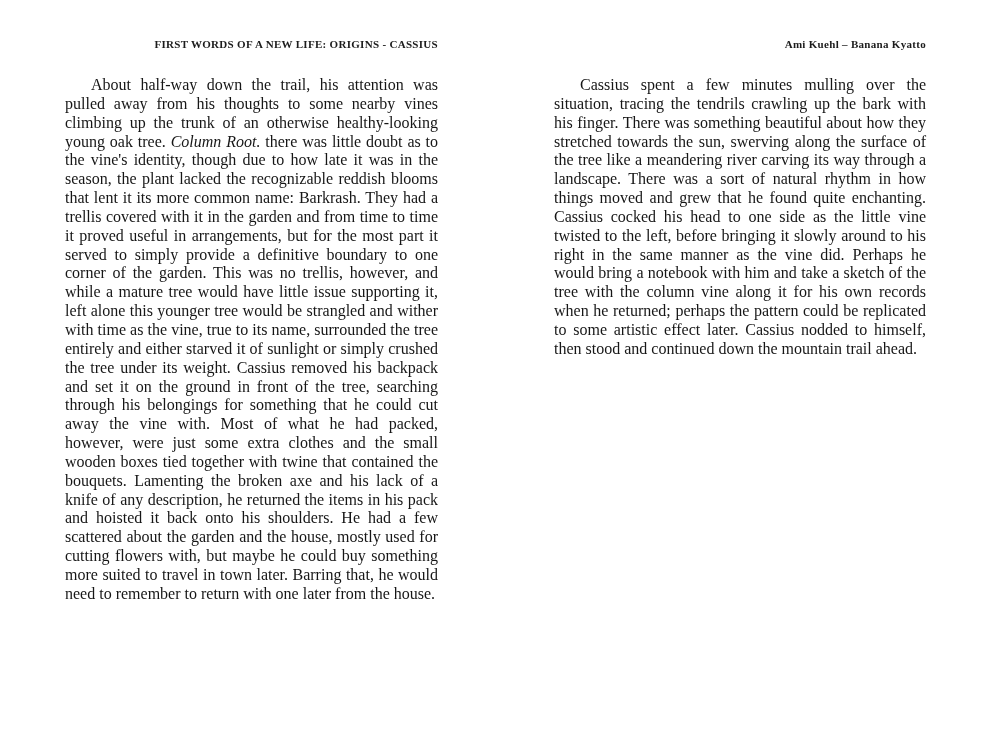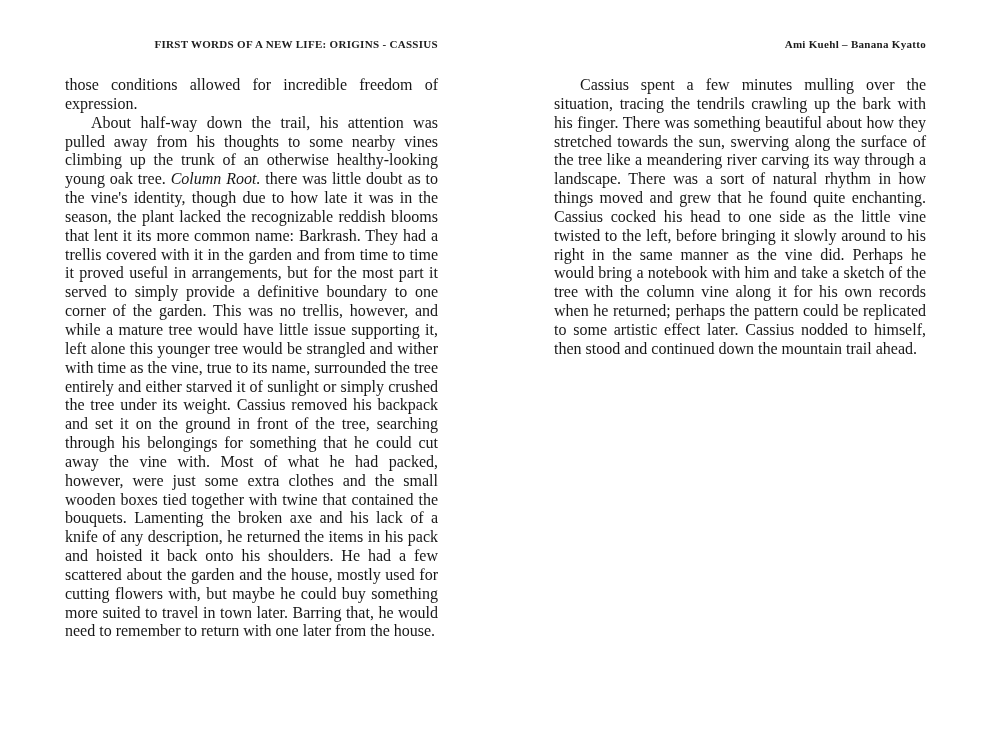--- a/index.html
+++ b/index.html
@@ -57,21 +57,20 @@
   .page-number-right { left: 567px; width: 372px; }
 </style>
 </head>
 <body>
 
 <div class="spread">
 
   <div class="page page-left">
     <div class="running-header">FIRST WORDS OF A NEW LIFE: ORIGINS - CASSIUS</div>
     <div class="body-text">
-      <p>those conditions allowed for incredible freedom of expression.</p>
       <p class="indent"><span>About half-way down the trail, his attention was pulled away from his thoughts to some nearby vines climbing up the trunk of an otherwise healthy-looking young oak tree. </span><i>Column Root.</i><span> there was little doubt as to the vine's identity, though due to how late it was in the season, the plant lacked the recognizable reddish blooms that lent it its more common name: Barkrash. They had a trellis covered with it in the garden and from time to time it proved useful in arrangements, but for the most part it served to simply provide a definitive boundary to one corner of the garden. This was no trellis, however, and while a mature tree would have little issue supporting it, left alone this younger tree would be strangled and wither with time as the vine, true to its name, surrounded the tree entirely and either starved it of sunlight or simply crushed the tree under its weight. Cassius removed his backpack and set it on the ground in front of the tree, searching through his belongings for something that he could cut away the vine with. Most of what he had packed, however, were just some extra clothes and the small wooden boxes tied together with twine that contained the bouquets. Lamenting the broken axe and his lack of a knife of any description, he returned the items in his pack and hoisted it back onto his shoulders. He had a few scattered about the garden and the house, mostly used for cutting flowers with, but maybe he could buy something more suited to travel in town later. Barring that, he would need to remember to return with one later from the house.</span></p>
     </div>
   </div>
 
   <div class="page page-right">
     <div class="running-header">Ami Kuehl – Banana Kyatto</div>
     <div class="body-text">
       <p class="indent">Cassius spent a few minutes mulling over the situation, tracing the tendrils crawling up the bark with his finger. There was something beautiful about how they stretched towards the sun, swerving along the surface of the tree like a meandering river carving its way through a landscape. There was a sort of natural rhythm in how things moved and grew that he found quite enchanting. Cassius cocked his head to one side as the little vine twisted to the left, before bringing it slowly around to his right in the same manner as the vine did. Perhaps he would bring a notebook with him and take a sketch of the tree with the column vine along it for his own records when he returned; perhaps the pattern could be replicated to some artistic effect later. Cassius nodded to himself, then stood and continued down the mountain trail ahead.</p>
     </div>
   </div>

